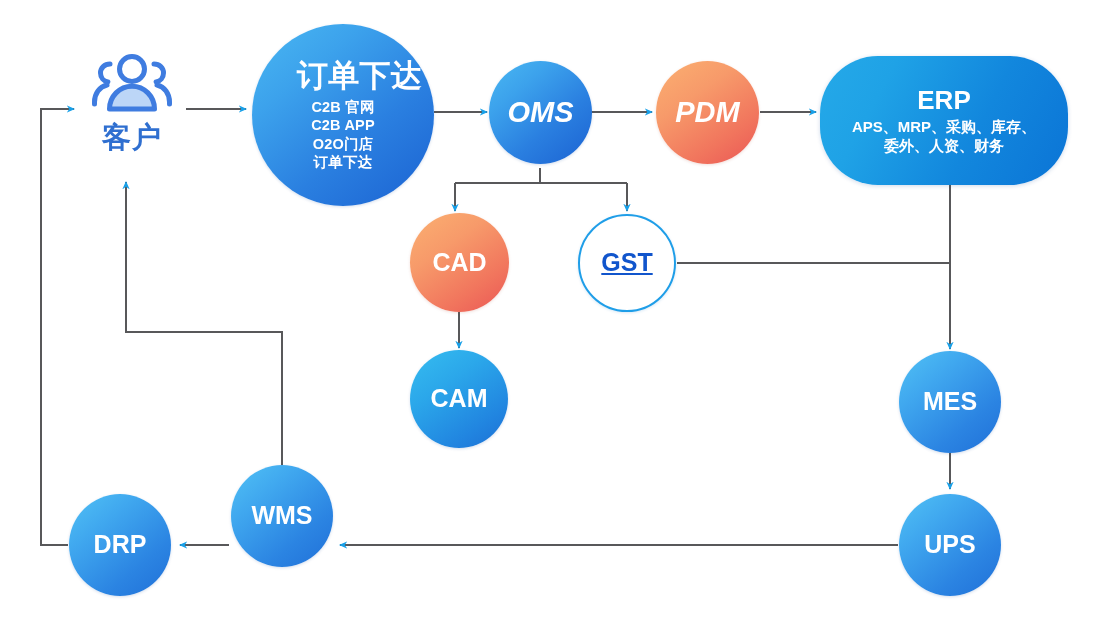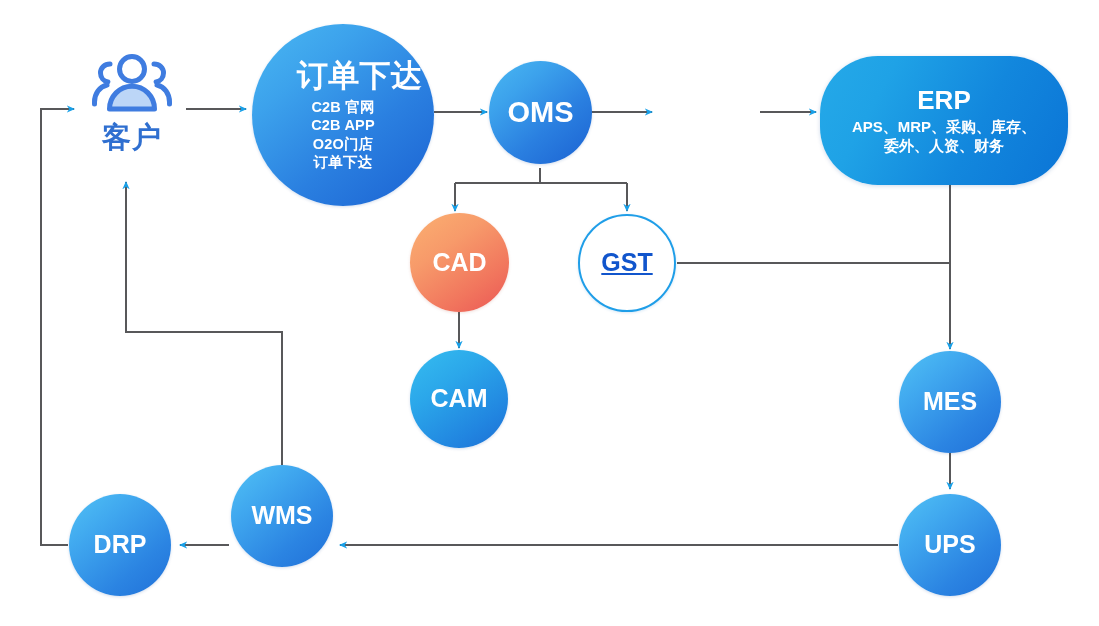--- a/index.html
+++ b/index.html
@@ -72,21 +72,21 @@
     letter-spacing: 0.3px;
   }
   .node-sub {
     font-weight: bold;
     font-size: 14.5px;
     line-height: 1.28;
     margin-top: 3px;
     letter-spacing: 0.2px;
   }
   .label-md   { font-size: 25px; font-weight: bold; }
-  .label-lg   { font-size: 29px; font-weight: bold; }
+  .label-lg   { font-size: 29px; font-weight: bold; font-style: italic; }
   .label-cn   { font-size: 31px; font-weight: bold; margin-left: 33px; }
   .erp-title  { font-size: 26px; font-weight: bold; }
   .erp-sub    { font-size: 15px; font-weight: bold; line-height: 1.3; margin-top: 1px; }
 
   
   #customer {
     position: absolute;
     display: flex;
     flex-direction: column;
     align-items: center;
@@ -169,20 +169,23 @@
       <div>C2B APP</div>
       <div>O2O门店</div>
       <div>订单下达</div>
     </div>
   </div>
 
   <div class="node circle grad-blue label-lg" style="left:489px; top:61px; width:103px; height:103px;">
     <span>OMS</span>
   </div>
 
+  <div class="node circle grad-orange label-lg" style="left:656px; top:61px; width:103px; height:103px;">
+    <span>PDM</span>
+  </div>
 
   <div class="node rounded grad-blue-wide" style="left:820px; top:56px; width:248px; height:129px;">
     <div class="erp-title">ERP</div>
     <div class="erp-sub">
       <div>APS、MRP、采购、库存、</div>
       <div>委外、人资、财务</div>
     </div>
   </div>
 
   <div class="node circle grad-orange label-md" style="left:410px; top:213px; width:99px; height:99px;">

